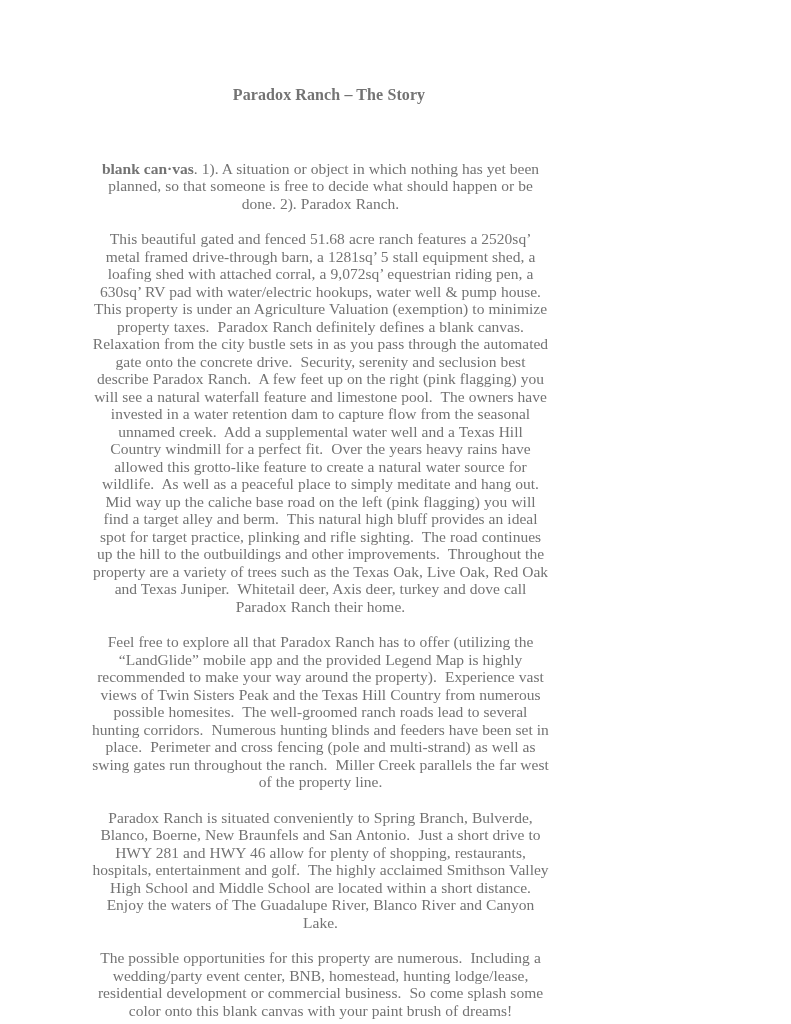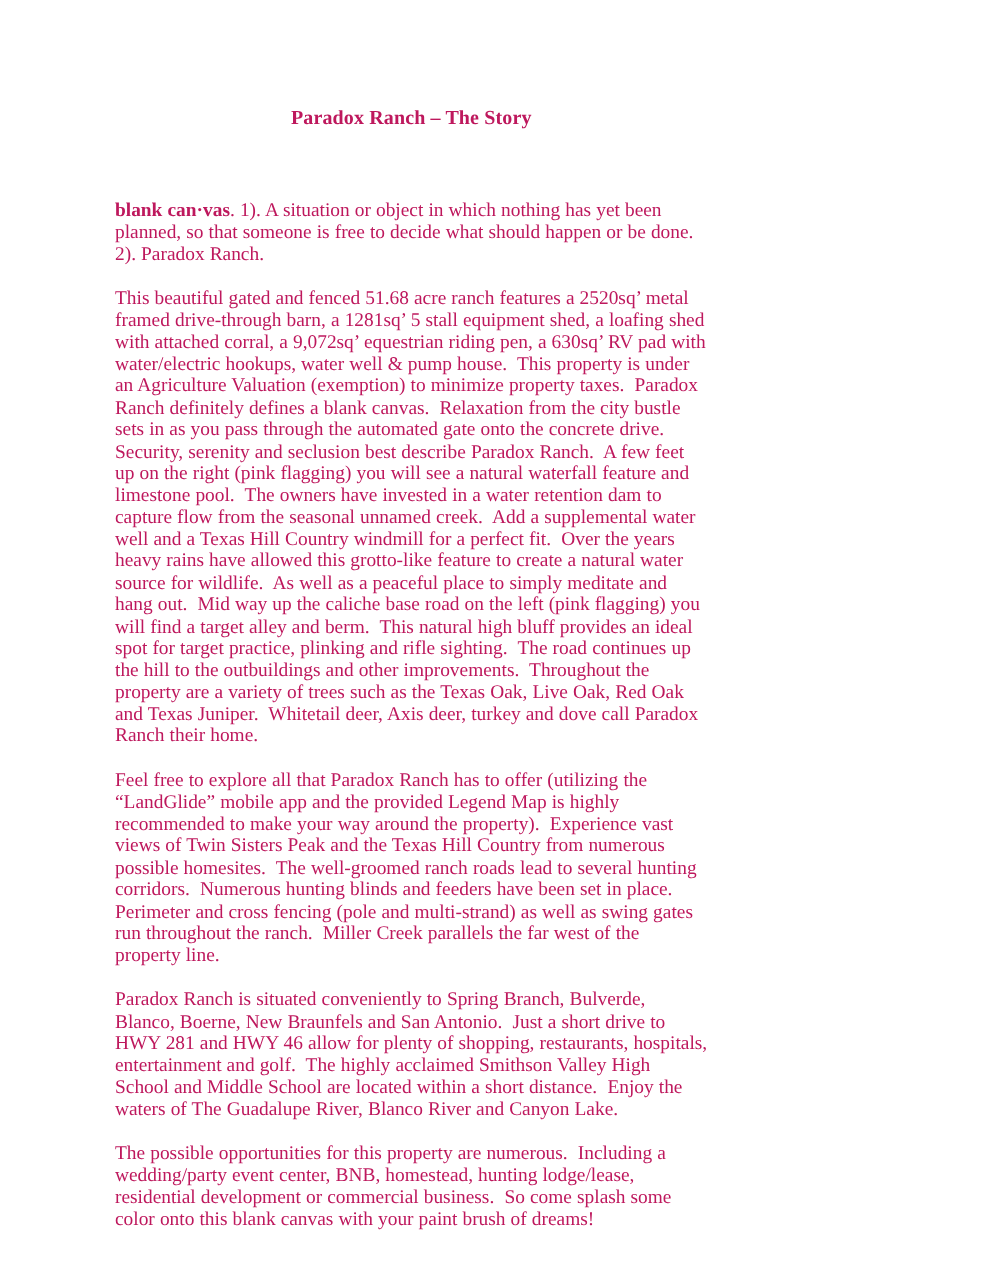--- a/index.html
+++ b/index.html
@@ -7,38 +7,38 @@
     padding: 0;
     background: #ffffff;
   }
   .page {
     position: relative;
     width: 657px;
     height: 1024px;
     background: #ffffff;
     overflow: hidden;
     font-family: "Liberation Serif", "DejaVu Serif", serif;
-    color: #be185d;
+    color: #737373;
   }
   .content {
     padding: 86px 91px 20px 92px;
   }
   .title {
     margin: 0 0 56px 0;
     font-size: 16px;
     line-height: 17.5px;
     font-weight: bold;
     text-align: center;
     letter-spacing: 0.1px;
   }
   .para {
-    margin: 0 0 18px 0;
+    margin: 0 17px 18px 0;
     font-size: 15.5px;
     line-height: 17.5px;
-    text-align: left;
+    text-align: center;
     white-space: pre-wrap;
     word-spacing: 0.2px;
   }
   .para b {
     font-weight: bold;
   }
 </style>
 </head>
 <body>
 

